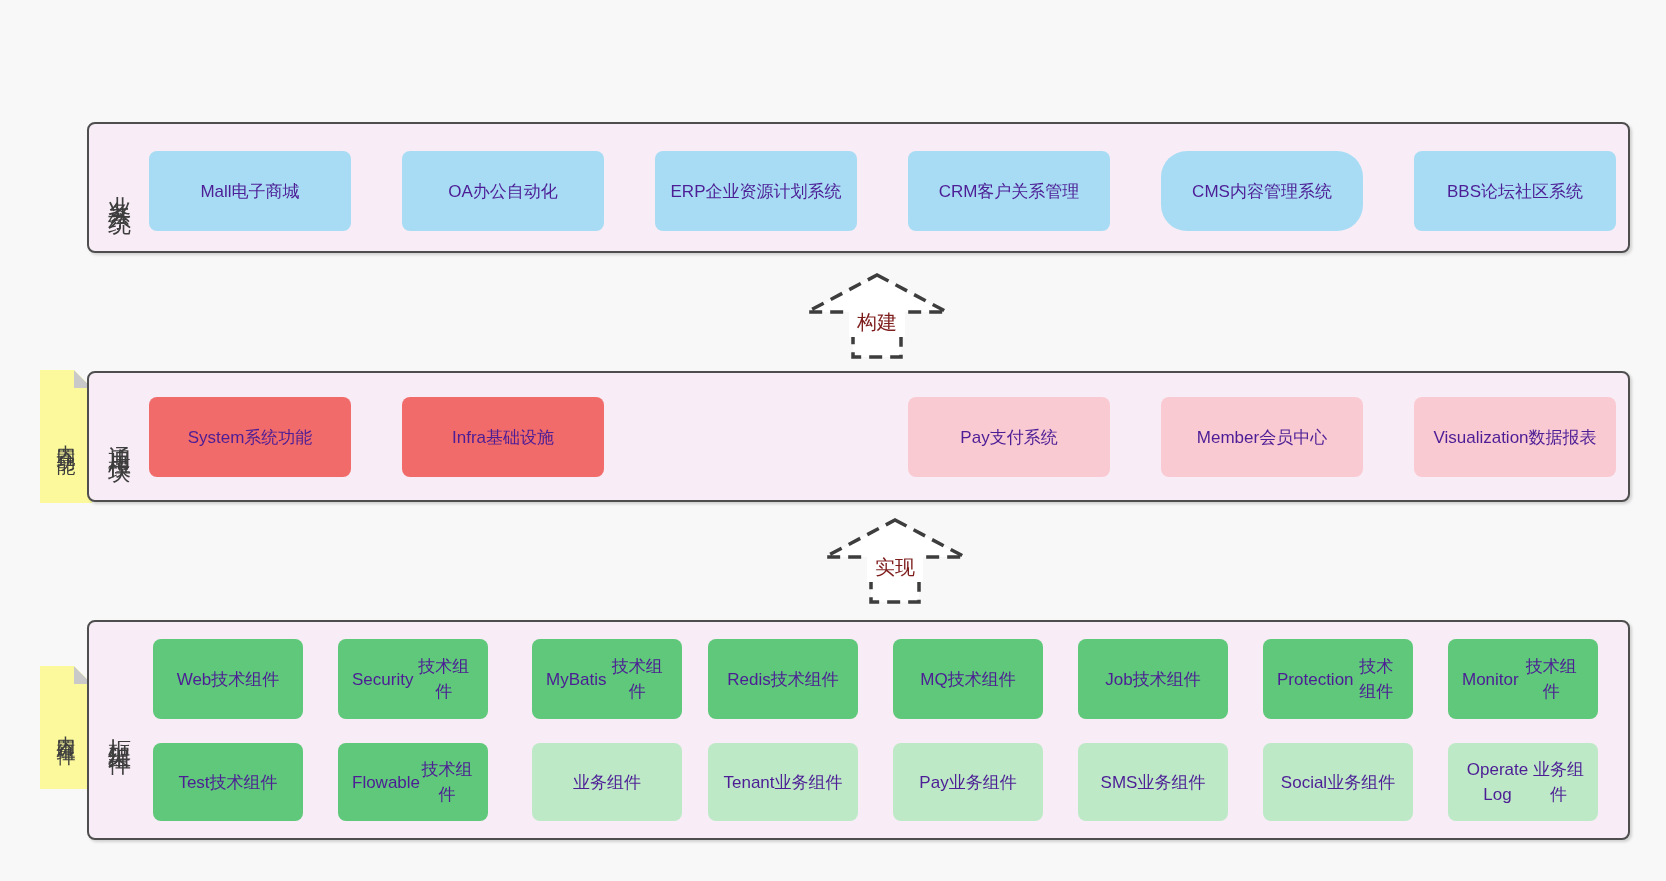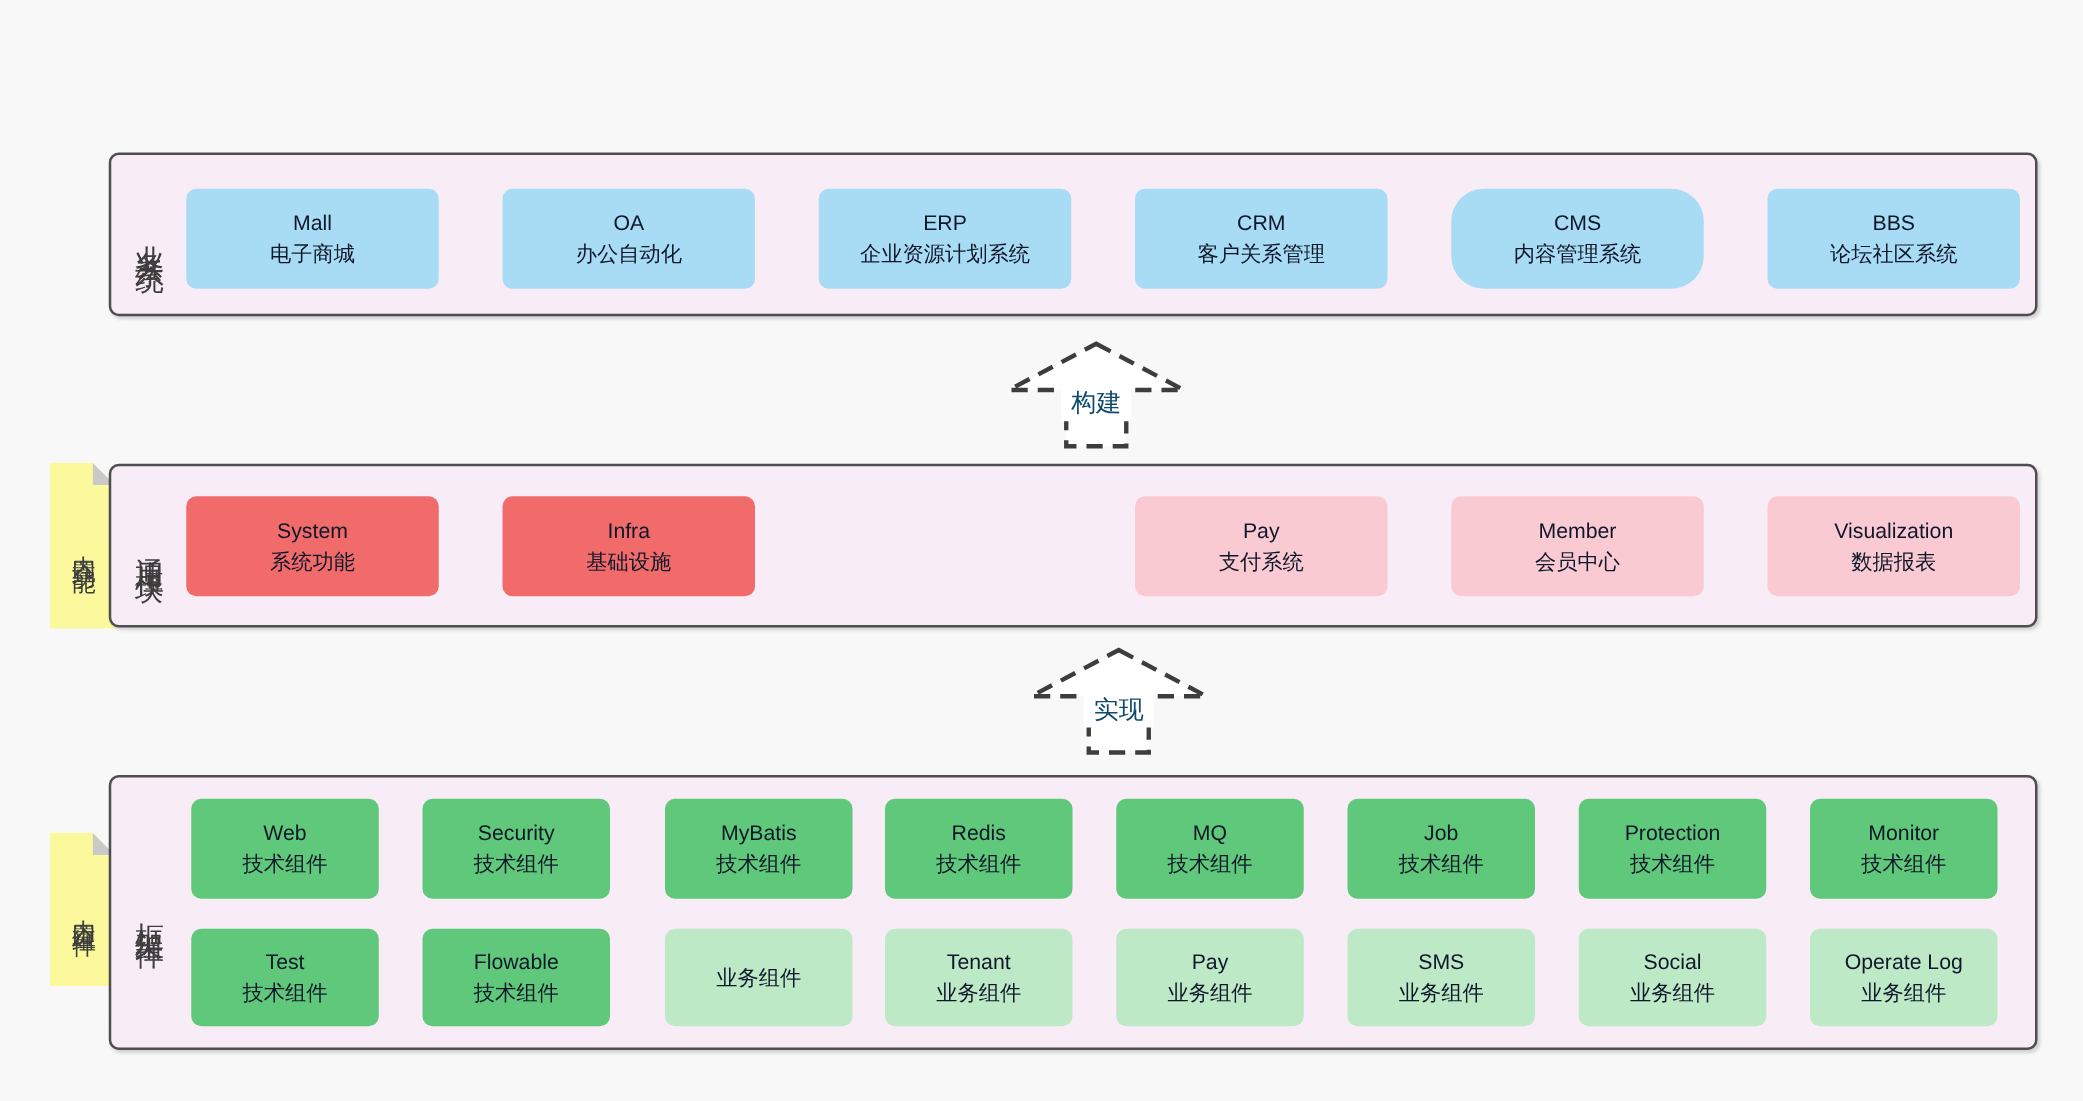--- a/index.html
+++ b/index.html
@@ -10,23 +10,23 @@
            border:2px solid #4e4e4e;border-radius:8px;
            box-shadow:2px 2px 3px rgba(0,0,0,0.16);}
   #sec1{top:122px;height:127px;}
   #sec2{top:371px;height:127px;}
   #sec3{top:620px;height:216px;}
 
   .side-label{position:absolute;left:16px;top:50%;transform:translateY(-50%);
               writing-mode:vertical-lr;text-orientation:upright;
               font-size:23px;letter-spacing:5px;color:#3d3d3d;}
 
-  .box{position:absolute;border-radius:8px;display:flex;flex-direction:column;
+  .box{position:absolute;border-radius:8px;display:flex;
        align-items:center;justify-content:center;text-align:center;
-       font-size:17px;line-height:25px;color:#0f172a;padding:0 14px;box-sizing:border-box;}
+       font-size:17px;line-height:25px;color:#4c1d95;padding:0 14px;box-sizing:border-box;}
   #sec1 .box{top:27px;height:80px;width:202px;}
   #sec2 .box{top:24px;height:80px;width:202px;}
   #sec3 .rowA{top:17px;height:80px;width:150px;}
   #sec3 .rowB{top:121px;height:78px;width:150px;}
 
   
   .c1{left:60px}.c2{left:313px}.c3{left:566px}.c4{left:819px}.c5{left:1072px}.c6{left:1325px}
   
   .d1{left:64px}.d2{left:249px}.d3{left:443px}.d4{left:619px}
   .d5{left:804px}.d6{left:989px}.d7{left:1174px}.d8{left:1359px}
@@ -38,21 +38,21 @@
   .sticky-text{position:absolute;left:50%;top:50%;transform:translate(-50%,-50%);
                writing-mode:vertical-lr;text-orientation:upright;
                font-size:19px;letter-spacing:4px;color:#3d3d3d;white-space:nowrap;}
   .section{z-index:1;}
 
   .arrow{position:absolute;z-index:2;}
   .arrow polygon{fill:#ffffff;stroke:#3d3d3d;stroke-width:3.5;
                  stroke-dasharray:13 8;stroke-linejoin:miter;}
   .arrow-label{position:absolute;z-index:3;width:56px;height:30px;background:#ffffff;
                display:flex;align-items:center;justify-content:center;
-               font-size:20px;color:#0c4a6e;}
+               font-size:20px;color:#7f1d1d;}
 </style>
 </head>
 <body>
 
 <div id="stage">
 
   <div class="sticky" style="left:40px;top:370px;height:133px">
     <div class="sticky-fold"></div>
     <div class="sticky-text">内置功能</div>
   </div>

